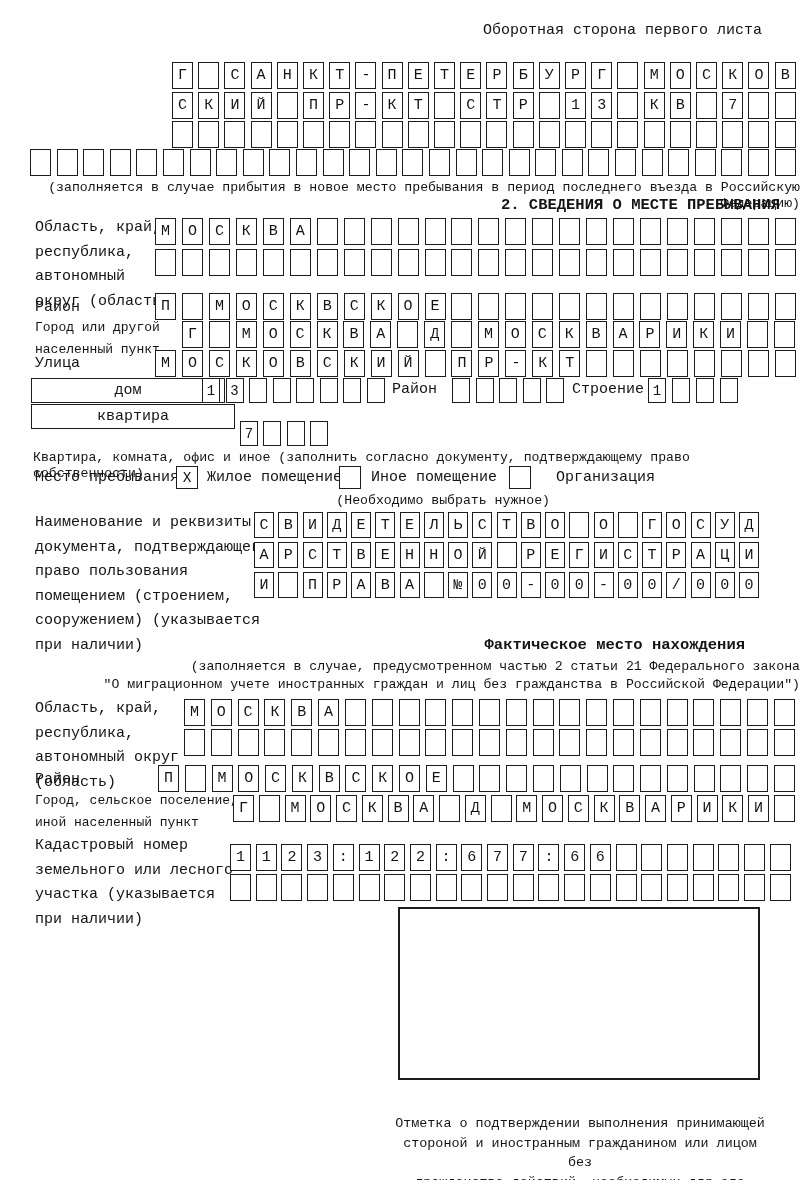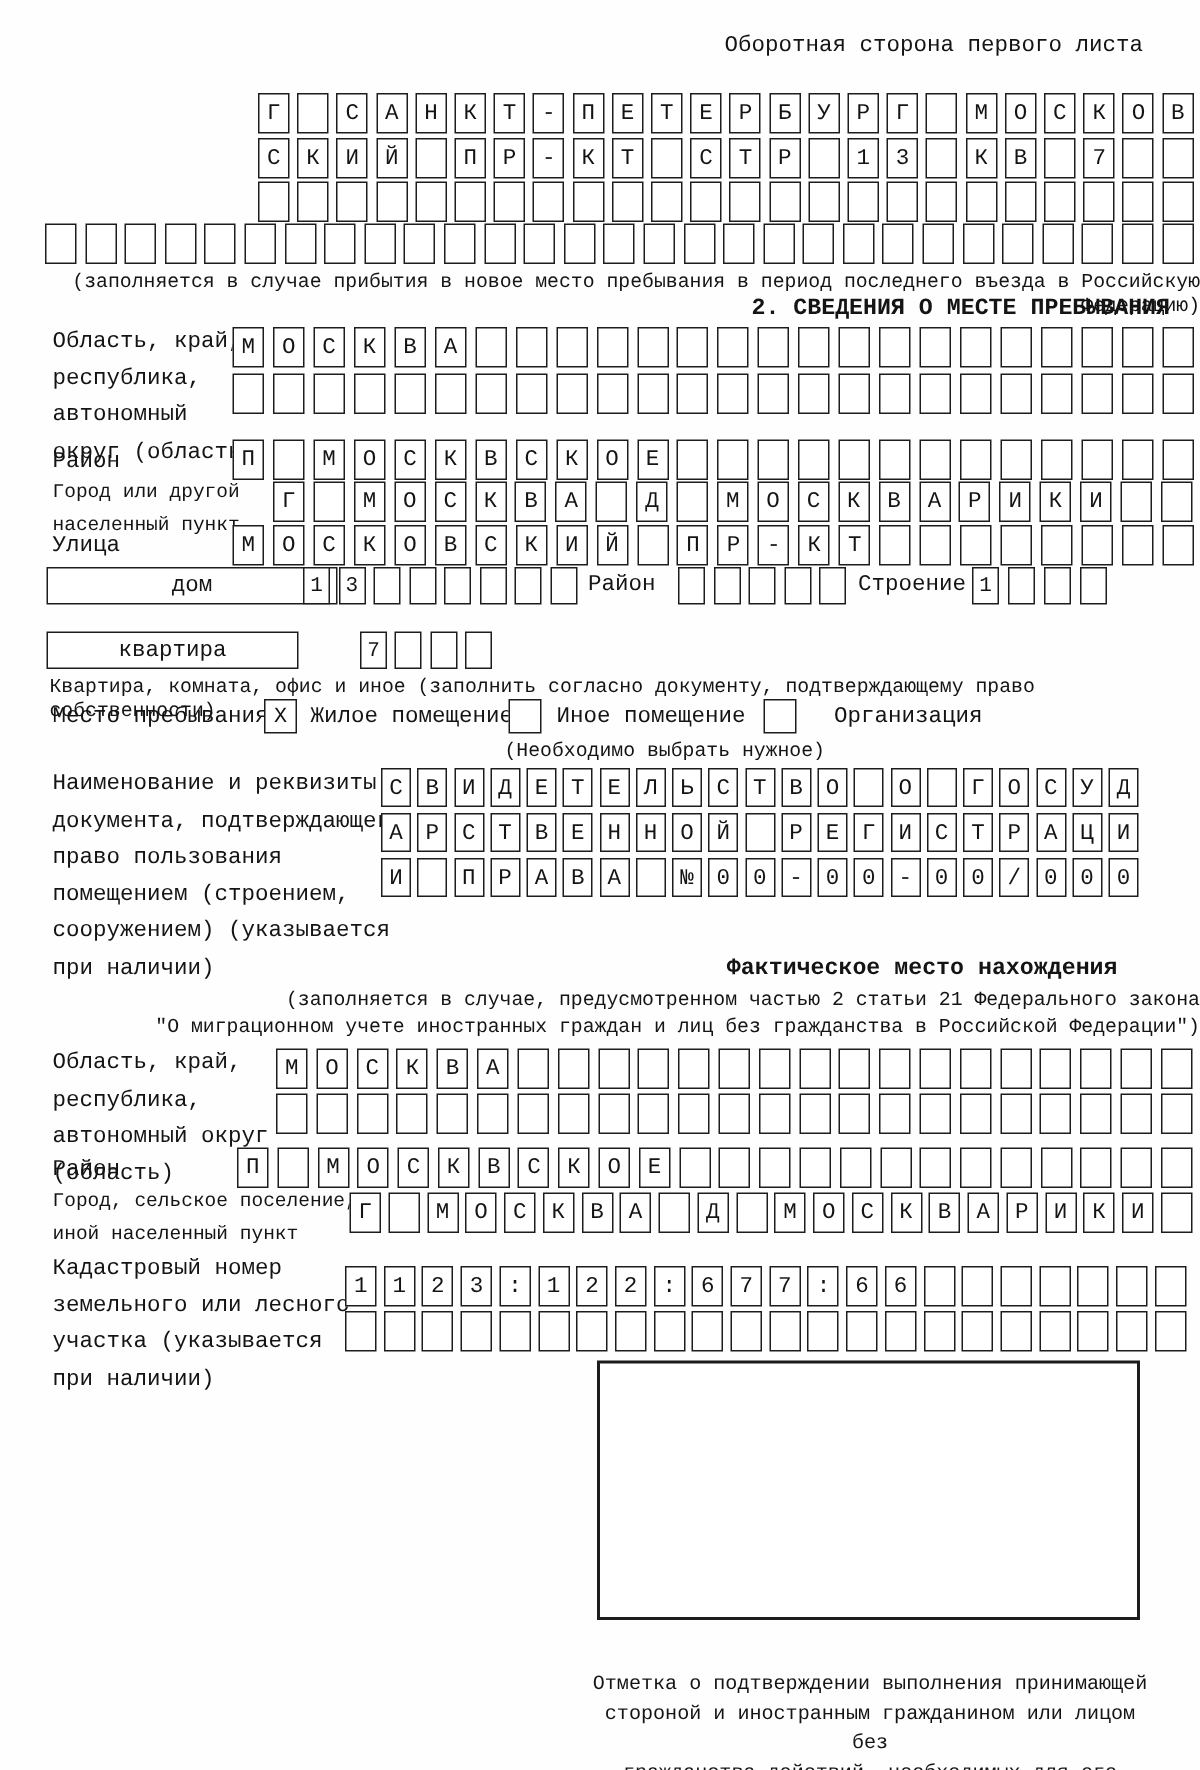--- a/index.html
+++ b/index.html
@@ -313,21 +313,21 @@
       <span class="cell"></span>
     </div>
   <div class="abs" style="left:572px;top:381px;font-size:15px;">Строение</div>
   <div class="cellrow sm" style="left:648px;top:378px;width:90px;">
       <span class="cell">1</span>
       <span class="cell"></span>
       <span class="cell"></span>
       <span class="cell"></span>
     </div>
 
-  <div class="wbox" style="left:31px;top:421px;width:168px;height:25px;">квартира</div>
+  <div class="wbox" style="left:31px;top:404px;width:204px;height:25px;">квартира</div>
   <div class="cellrow sm" style="left:240px;top:421px;width:88px;">
       <span class="cell">7</span>
       <span class="cell"></span>
       <span class="cell"></span>
       <span class="cell"></span>
     </div>
   <div class="abs cap" style="left:33px;top:450px;">Квартира, комната, офис и иное (заполнить согласно документу, подтверждающему право собственности)</div>
 
   <div class="abs" style="left:35px;top:469px;font-size:15px;">Место пребывания:</div>
   <div class="chk" style="left:176px;top:466px;">Х</div>

